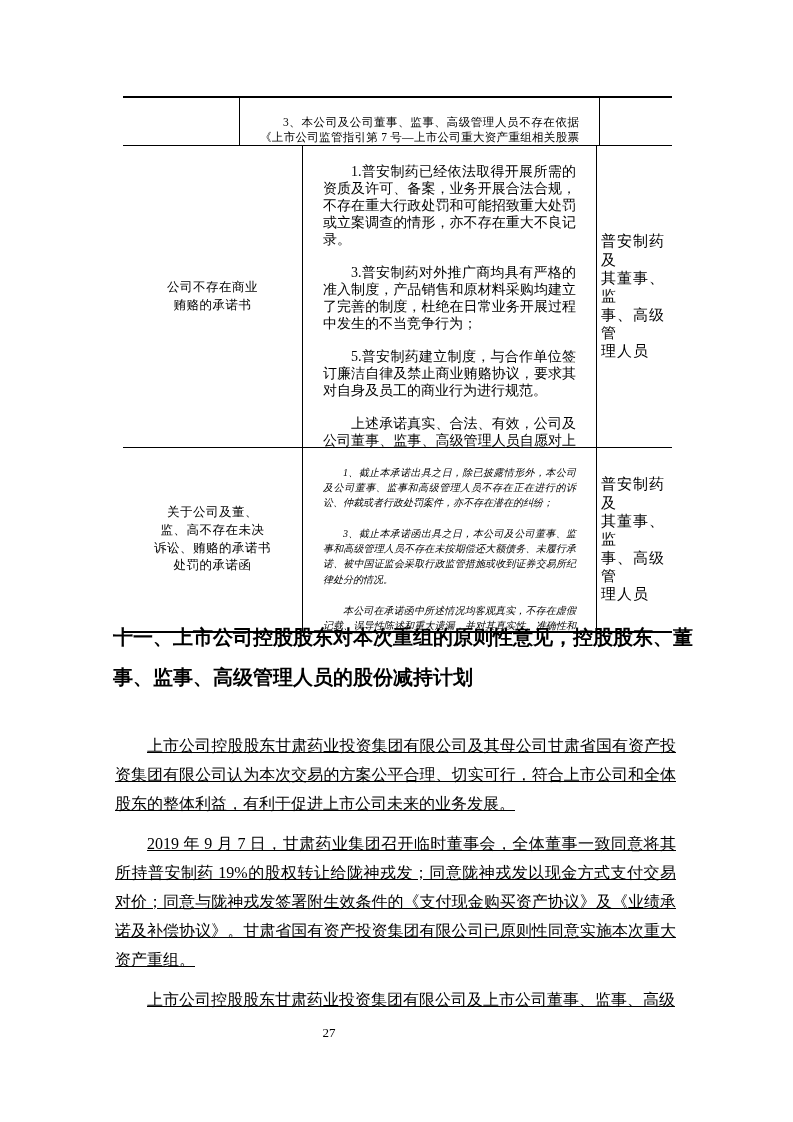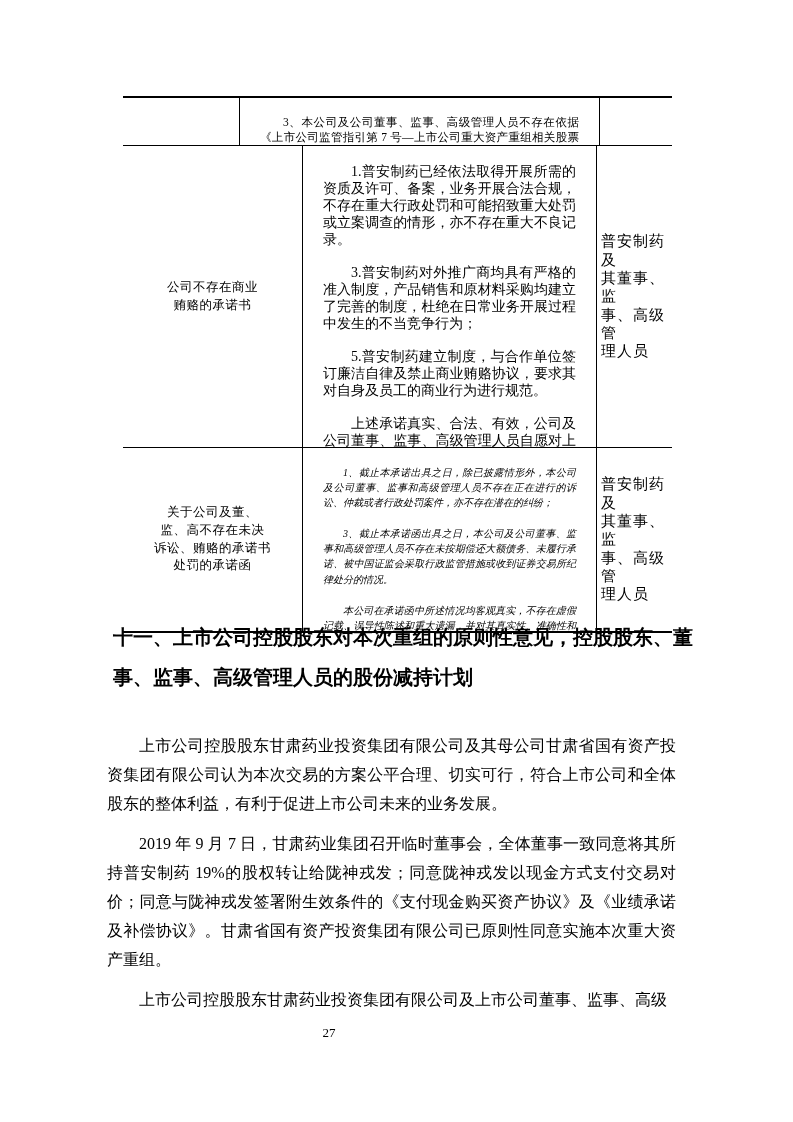--- a/index.html
+++ b/index.html
@@ -45,21 +45,21 @@
     font-family:Liberation Sans, sans-serif;
     font-weight:bold; font-size:20px; line-height:40px; color:#000;
     text-align:left;
   }
 
   
   .body-paragraphs {
     position:absolute; left:103px; top:731px; width:573px;
     font-size:16px; line-height:29px; text-align:justify;
   }
-  .body-paragraphs p { margin:0 0 11px 4px; text-indent:2em; }
+  .body-paragraphs p { margin:0 0 11px 12px; text-indent:2em;text-decoration:underline; }
 
   
   .page-number {
     position:absolute; left:0; top:1025px; width:658px;
     text-align:center; font-size:13px;
   }
 </style>
 </head>
 <body>
 

